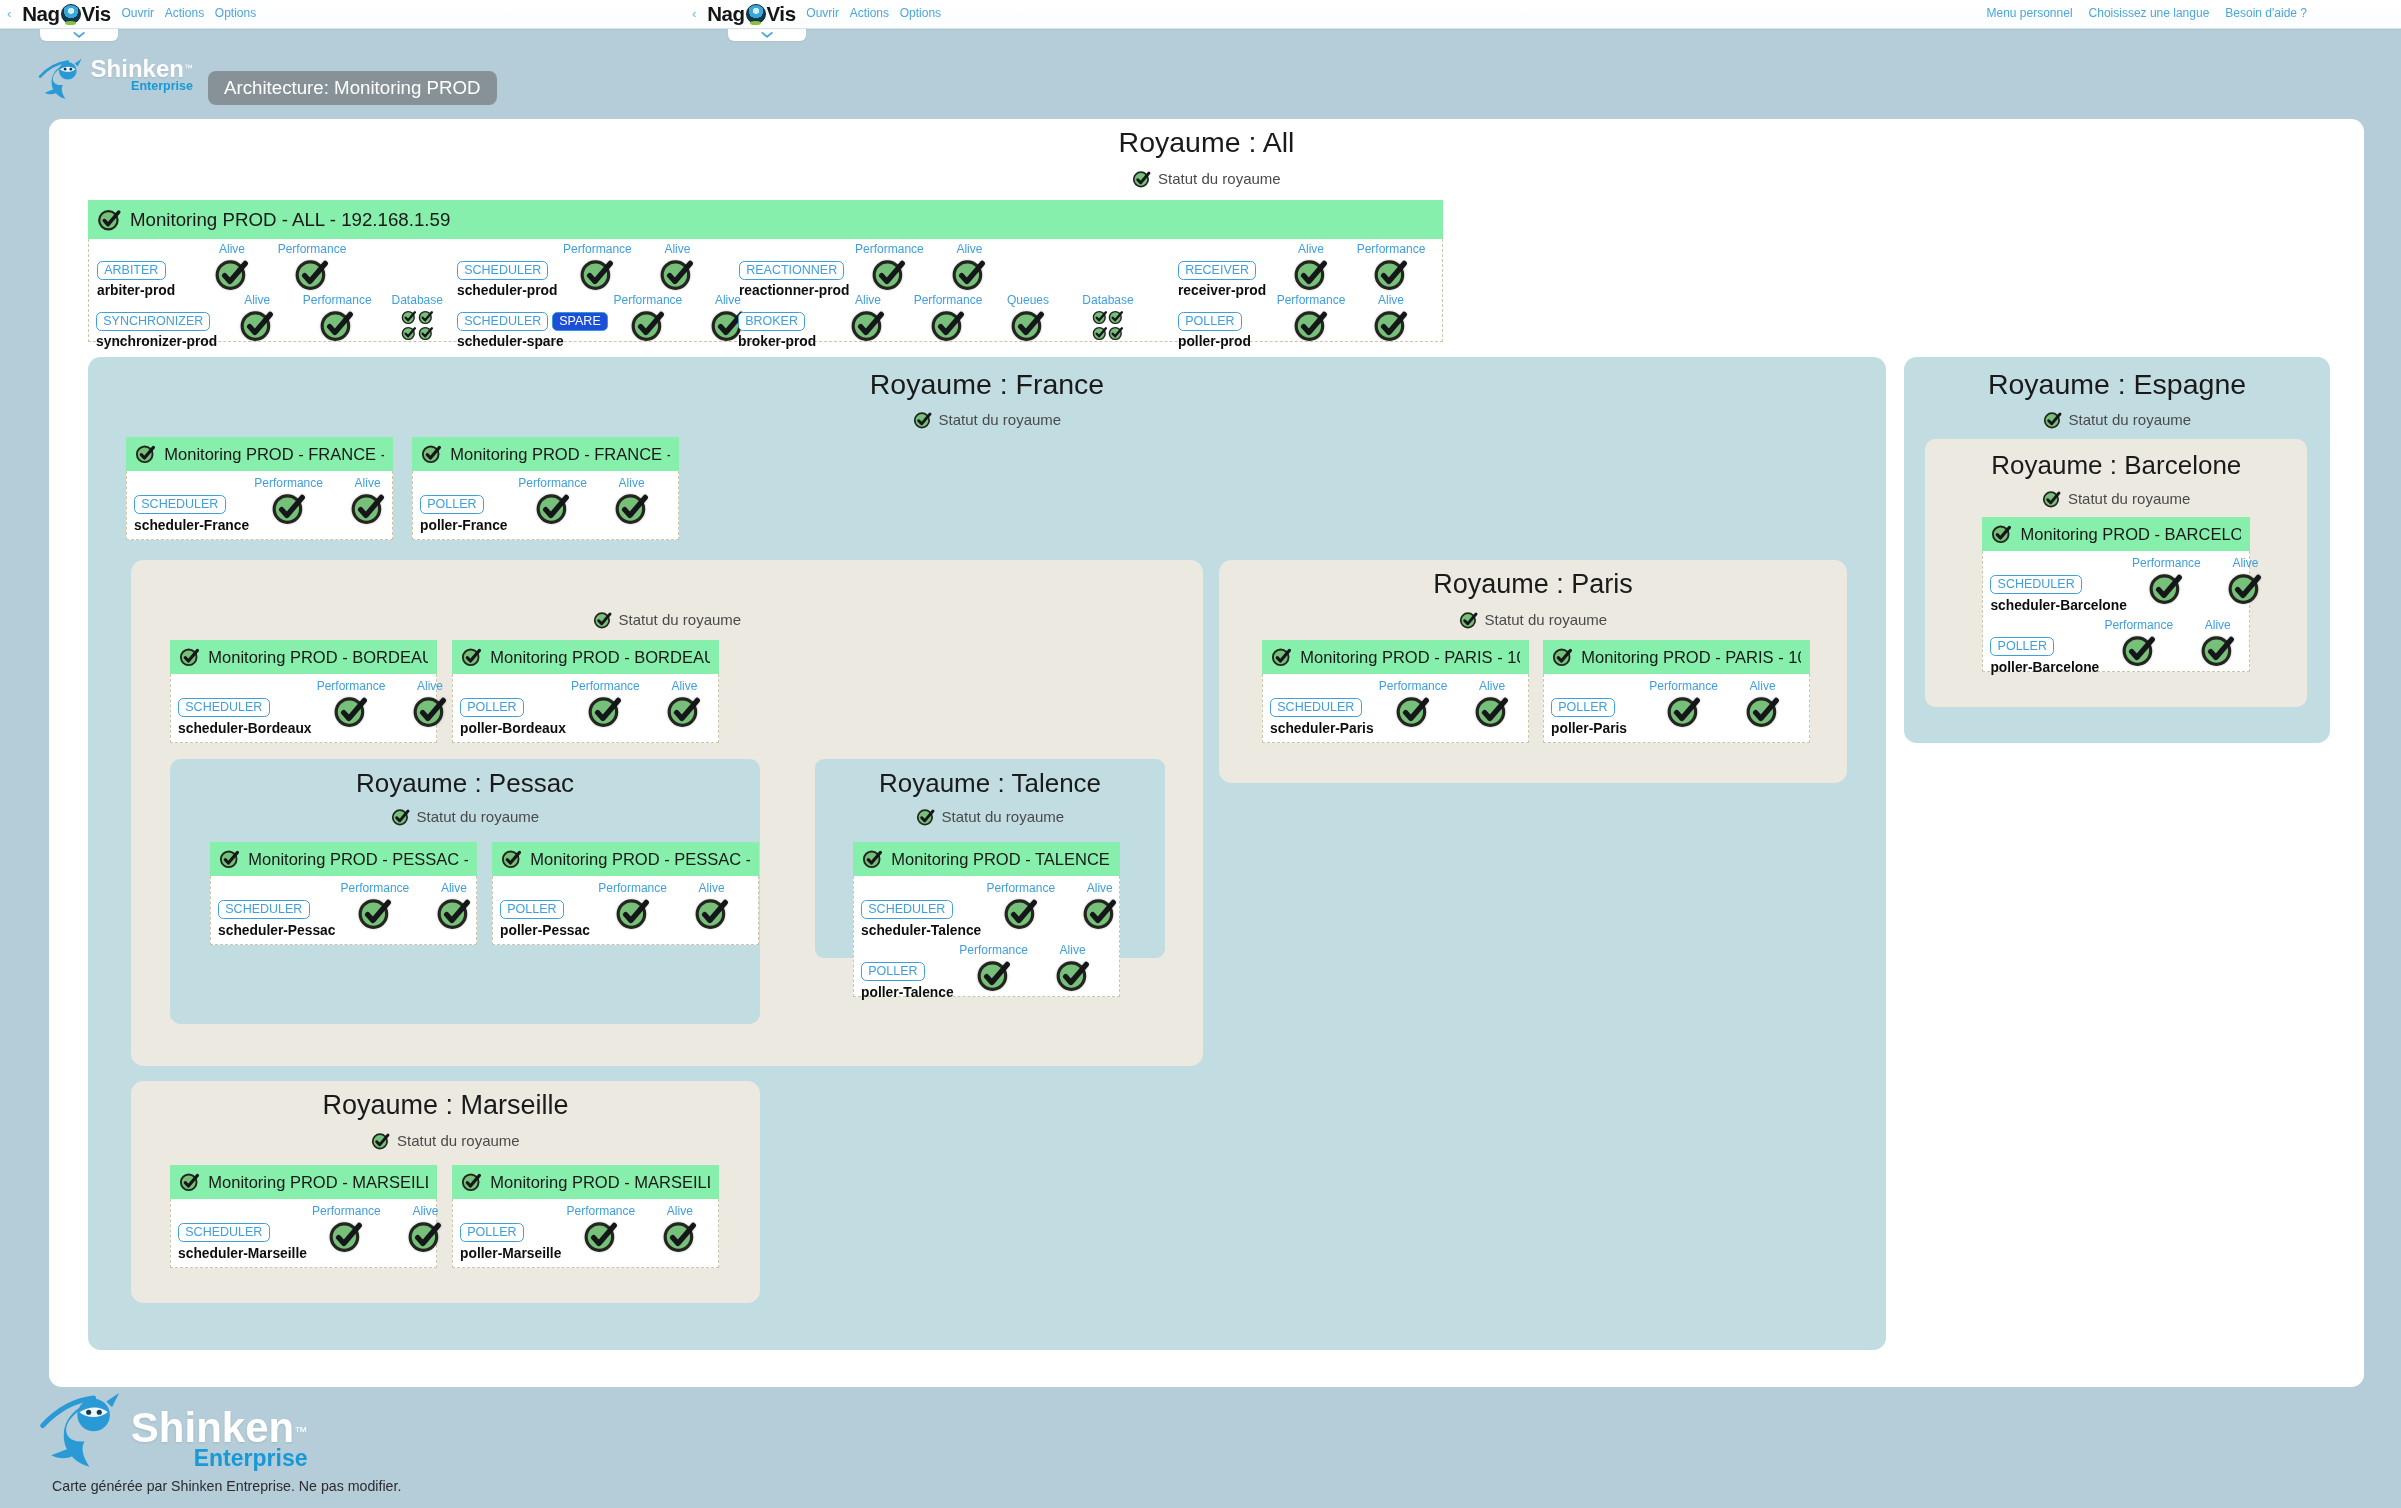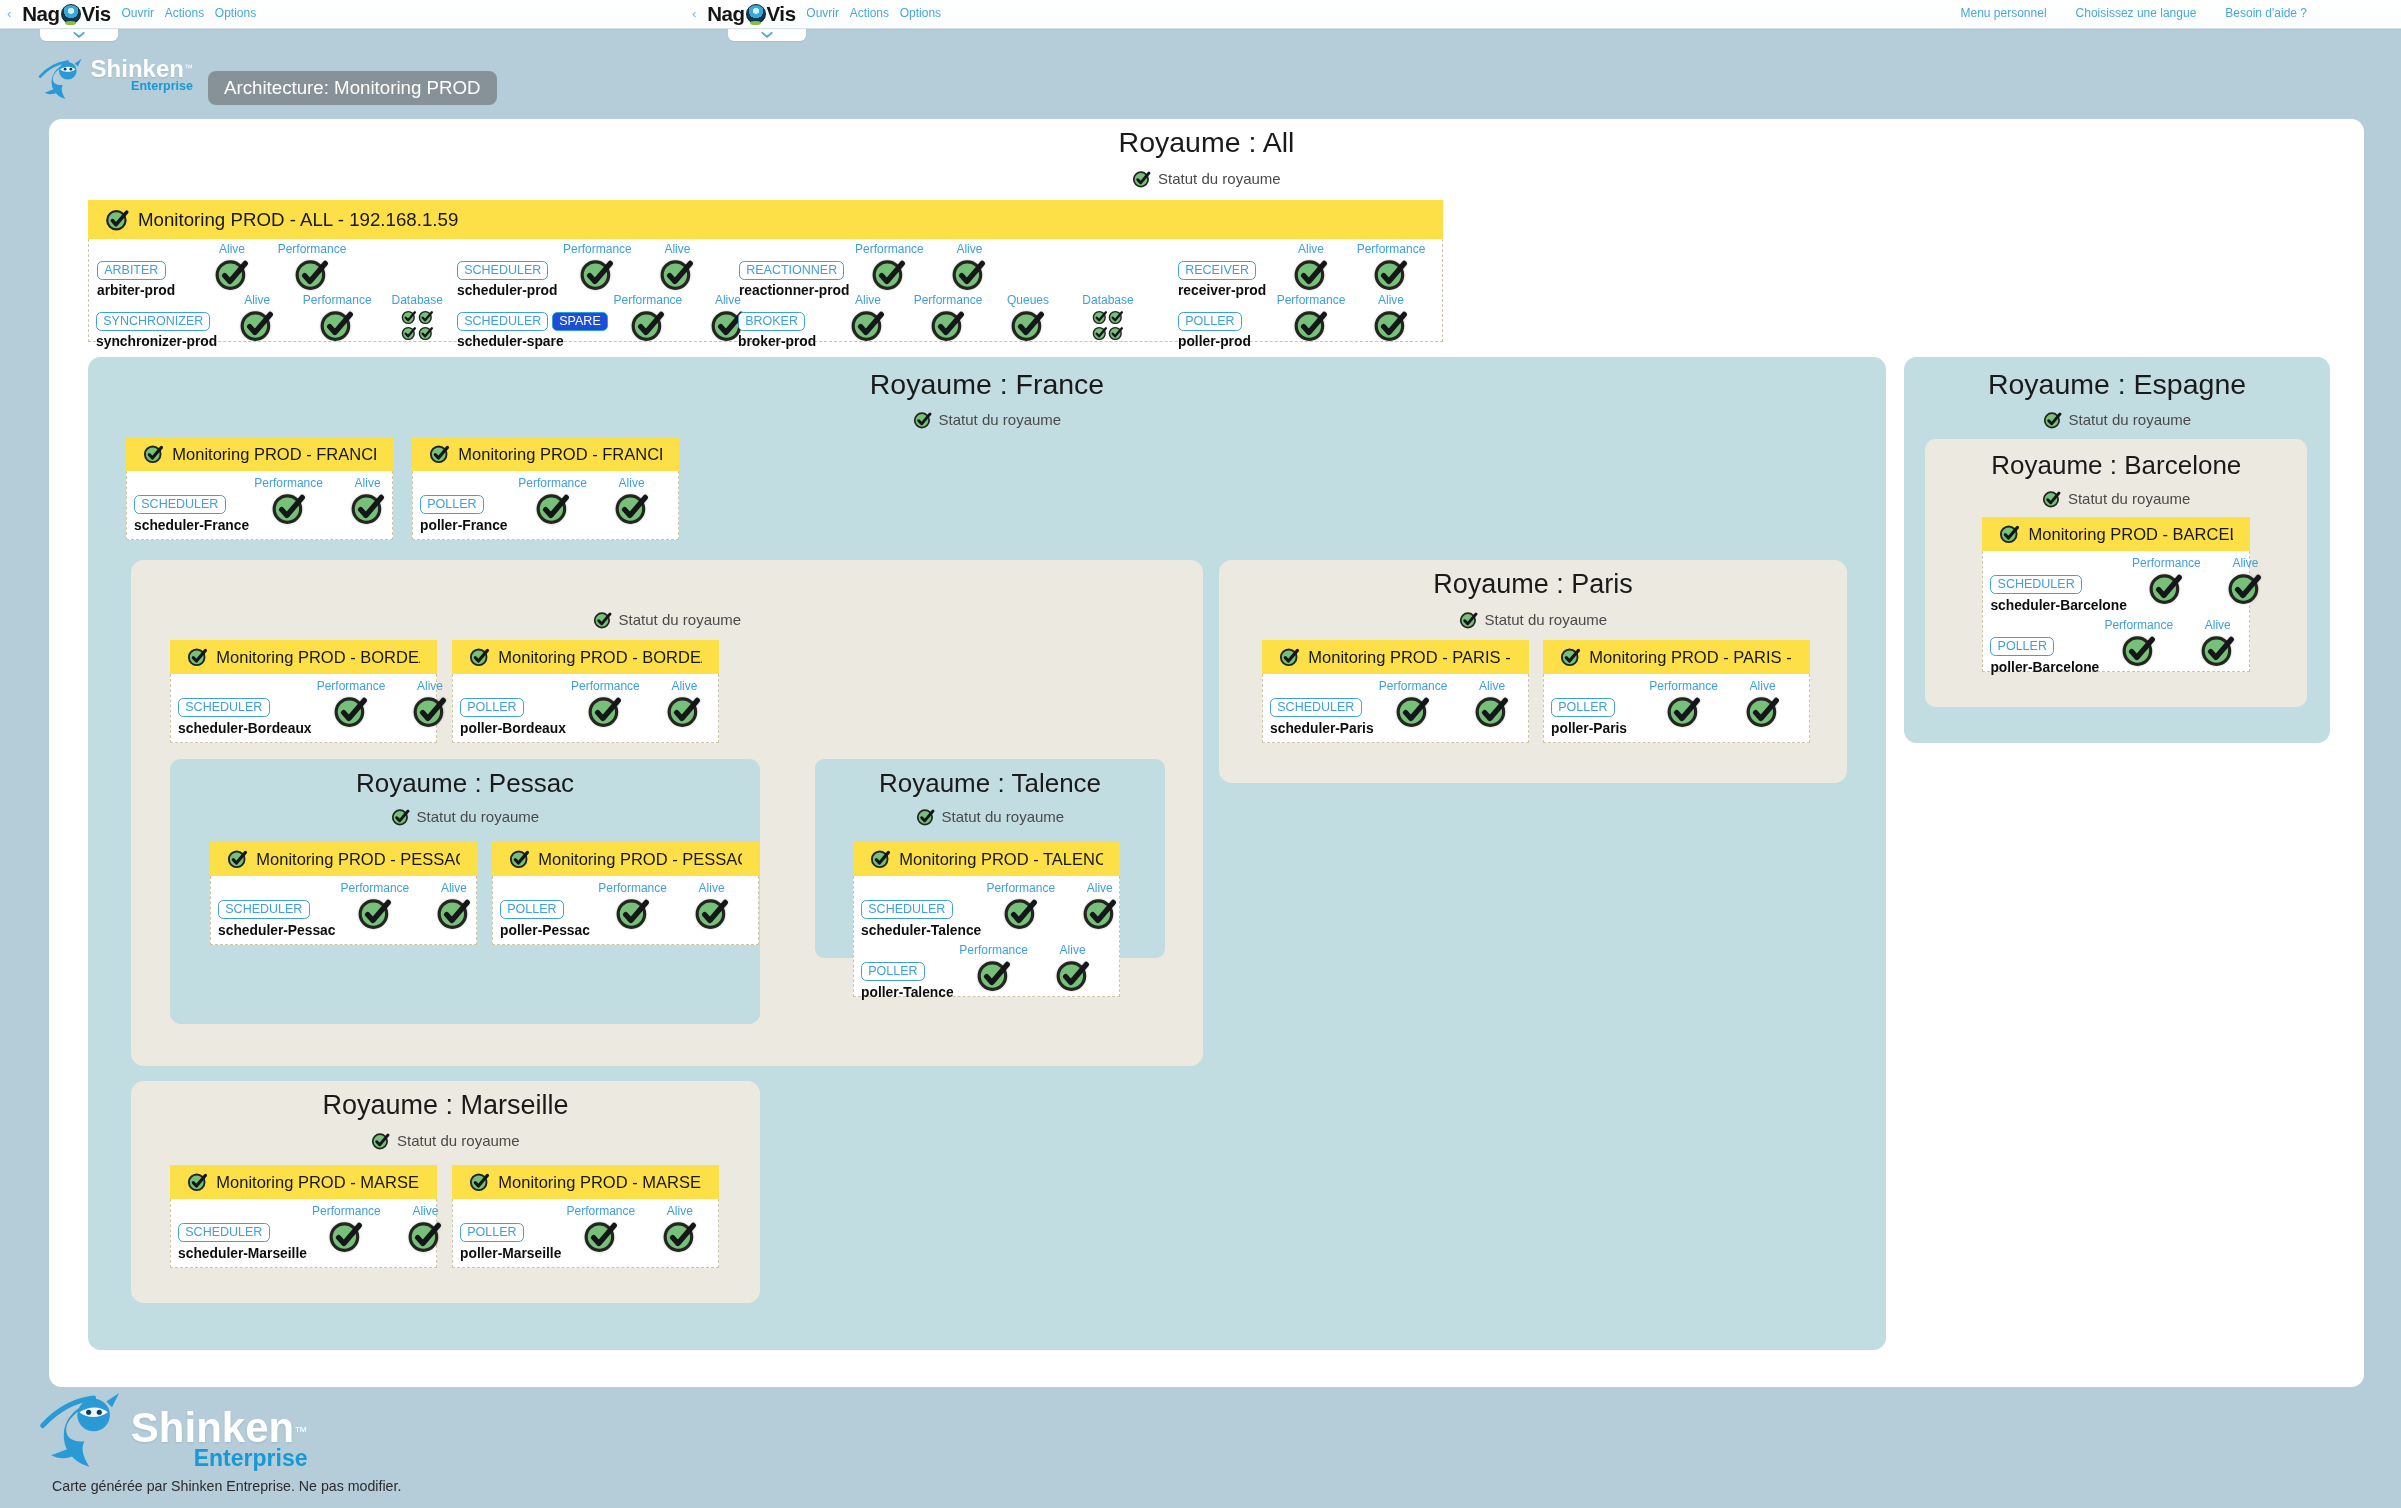--- a/index.html
+++ b/index.html
@@ -11,21 +11,21 @@
           border-bottom:0.9px solid #d6e1e8;box-shadow:0 0.9px 2.7px rgba(0,0,0,.07);z-index:9}
   .nv-group{position:absolute;top:0;height:27.6px;display:flex;align-items:center;gap:10.7px}
   .nv-left{left:7.1px}.nv-center{left:692px}
   .nv-back{color:#6cb9e2;font-size:13.3px;cursor:pointer;line-height:27.6px}
   .nv-logo{font-size:20.5px;font-weight:700;color:#151515;letter-spacing:-0.4px;display:flex;align-items:center;cursor:pointer}
   .nv-eye{display:inline-block;width:18px;height:18px;border-radius:50%;margin:0 0.9px;position:relative;vertical-align:-1.8px;
           background:radial-gradient(circle at 50% 32%,#cdeffb 0 20%,#38a8d8 21% 48%,#10384f 49% 100%);
           border:1.8px solid #0c2635}
   .nv-eye::after{content:"";position:absolute;left:3.6px;right:3.6px;bottom:-2.7px;height:4.4px;border-radius:50%;background:#8bbf3c}
   .nv-menu{color:#4aa7da;font-size:12px;cursor:pointer;line-height:27.6px}
-  .nv-right{position:absolute;right:94px;top:0;display:flex;gap:29px}
+  .nv-right{position:absolute;right:94px;top:0;display:flex;gap:16px}
   .drop{position:absolute;top:27.6px;width:78px;height:13.3px;background:#fff;border-radius:0 0 6.2px 6.2px;
         display:flex;align-items:center;justify-content:center;box-shadow:0 0.9px 1.8px rgba(0,0,0,.06);cursor:pointer}
   .drop-left{left:40px}.drop-center{left:728px}
 
   
   .brand{position:absolute;left:37px;top:55px;display:flex;align-items:flex-start}
   .brand-text{margin-left:3.6px}
   .brand-title{font-size:24px;font-weight:700;color:#fff;line-height:27px;text-shadow:0 0.9px 1.8px rgba(0,0,0,.10)}
   .brand-tm{font-size:9px;color:#fff;vertical-align:super}
   .brand-sub{font-size:12.5px;color:#1899d5;font-weight:700;text-align:right;margin-top:-2.7px}
@@ -37,21 +37,21 @@
   .sec{position:absolute;border-radius:12.5px}
   .sec-blue{background:#c2dde2}
   .sec-cream{background:#ece9e1}
   .realm-title{position:absolute;left:0;right:0;text-align:center;color:#1a1a1a;white-space:nowrap}
   .statusline{position:absolute;left:0;right:0;display:flex;justify-content:center;align-items:center;gap:6.2px;
               color:#4a4a4a;font-size:15px}
   .statusline .sicon svg{width:19.6px;height:19.6px;display:block}
 
   
   .monbox{position:absolute;background:#fff;box-sizing:border-box}
-  .mb-head{height:39px;background:#fde047;display:flex;align-items:center;gap:8px;padding:0 17px;cursor:pointer}
+  .mb-head{height:39px;background:#86efac;display:flex;align-items:center;gap:8px;padding:0 9px;cursor:pointer}
   .mb-head .hck svg{width:25px;height:25px;display:block}
   .mb-title{font-size:18.7px;color:#181818;white-space:nowrap;overflow:hidden}
   .monbox.small .mb-head{height:34px}
   .monbox.small .mb-head .hck svg{width:21.3px;height:21.3px}
   .monbox.small .mb-title{font-size:16.5px}
   .mb-body{position:relative;background:#fff;border:1.8px dashed #cdc5a9;border-top:none;box-sizing:border-box}
   .comp{display:flex;align-items:flex-start}
   .mb-body.flow .comp{padding:4.4px 0 0 7.1px}
   .comp-left{flex:0 0 auto}
   .badges{display:flex;gap:3.6px;margin-top:20px}

